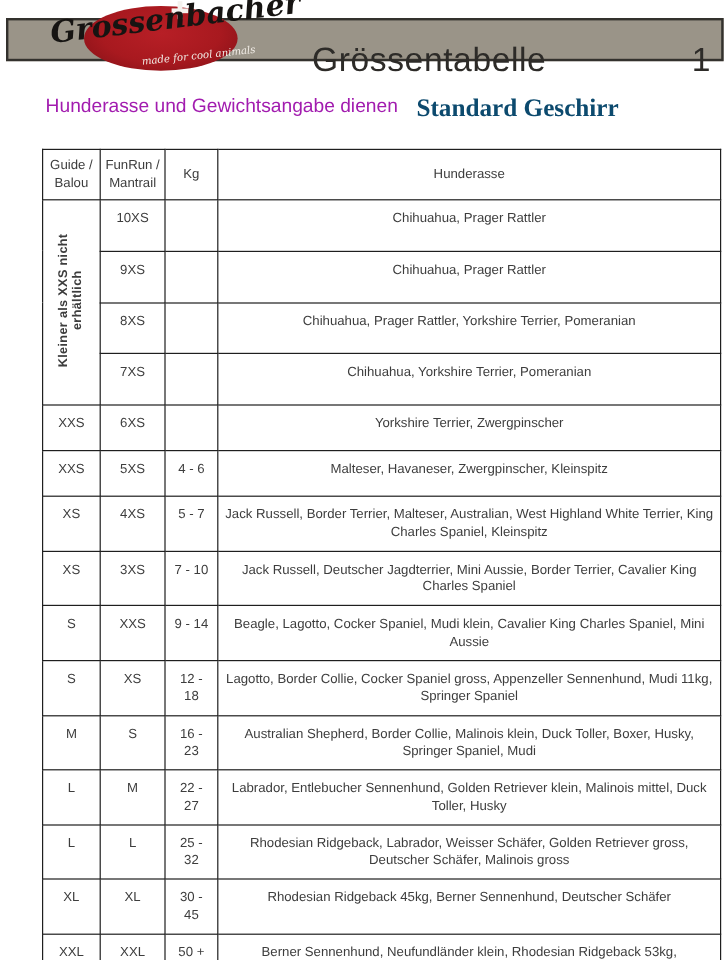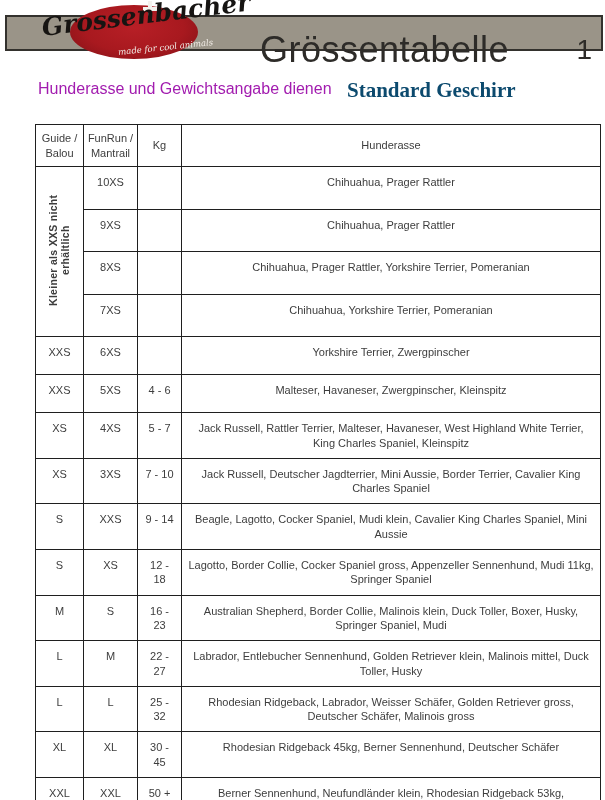--- a/index.html
+++ b/index.html
@@ -6,21 +6,21 @@
   html, body { width: 605px; height: 800px; background: #ffffff; overflow: hidden; }
   body { font-family: "Liberation Sans", sans-serif; color: #3d3d3d; position: relative; }
 
   
   .header-bar {
     position: absolute; left: 5px; right: 2px; top: 15px; height: 36px;
     background: #9a9488; border: 2px solid #33312d;
   }
   .header-title {
     position: absolute; left: 253px; top: 16px; height: 34px; line-height: 34px;
-    font-size: 36px; color: #2d2b28; letter-spacing: 0.5px;
+    font-size: 28px; color: #2d2b28; letter-spacing: 0.5px;
   }
   .page-number {
     position: absolute; right: 9px; top: 16px; height: 34px; line-height: 34px;
     font-size: 28px; color: #2d2b28;
   }
 
   
   .logo { position: absolute; left: 40px; top: 1px; width: 185px; height: 64px; }
   .logo-oval {
     position: absolute; left: 30px; top: 4px; width: 128px; height: 54px;
@@ -150,21 +150,21 @@
         <tr>
           <td class="guide-cell">XXS</td>
           <td class="funrun-cell">5XS</td>
           <td class="kg-cell">4 - 6</td>
           <td class="breeds-cell">Malteser, Havaneser, Zwergpinscher, Kleinspitz</td>
         </tr>
         <tr>
           <td class="guide-cell">XS</td>
           <td class="funrun-cell">4XS</td>
           <td class="kg-cell">5 - 7</td>
-          <td class="breeds-cell">Jack Russell, Rattler Terrier, Malteser, Havaneser, West Highland White Terrier, King Charles Spaniel, Kleinspitz</td>
+          <td class="breeds-cell">Jack Russell, Border Terrier, Malteser, Australian, West Highland White Terrier, King Charles Spaniel, Kleinspitz</td>
         </tr>
         <tr>
           <td class="guide-cell">XS</td>
           <td class="funrun-cell">3XS</td>
           <td class="kg-cell">7 - 10</td>
           <td class="breeds-cell">Jack Russell, Deutscher Jagdterrier, Mini Aussie, Border Terrier, Cavalier King Charles Spaniel</td>
         </tr>
         <tr>
           <td class="guide-cell">S</td>
           <td class="funrun-cell">XXS</td>

